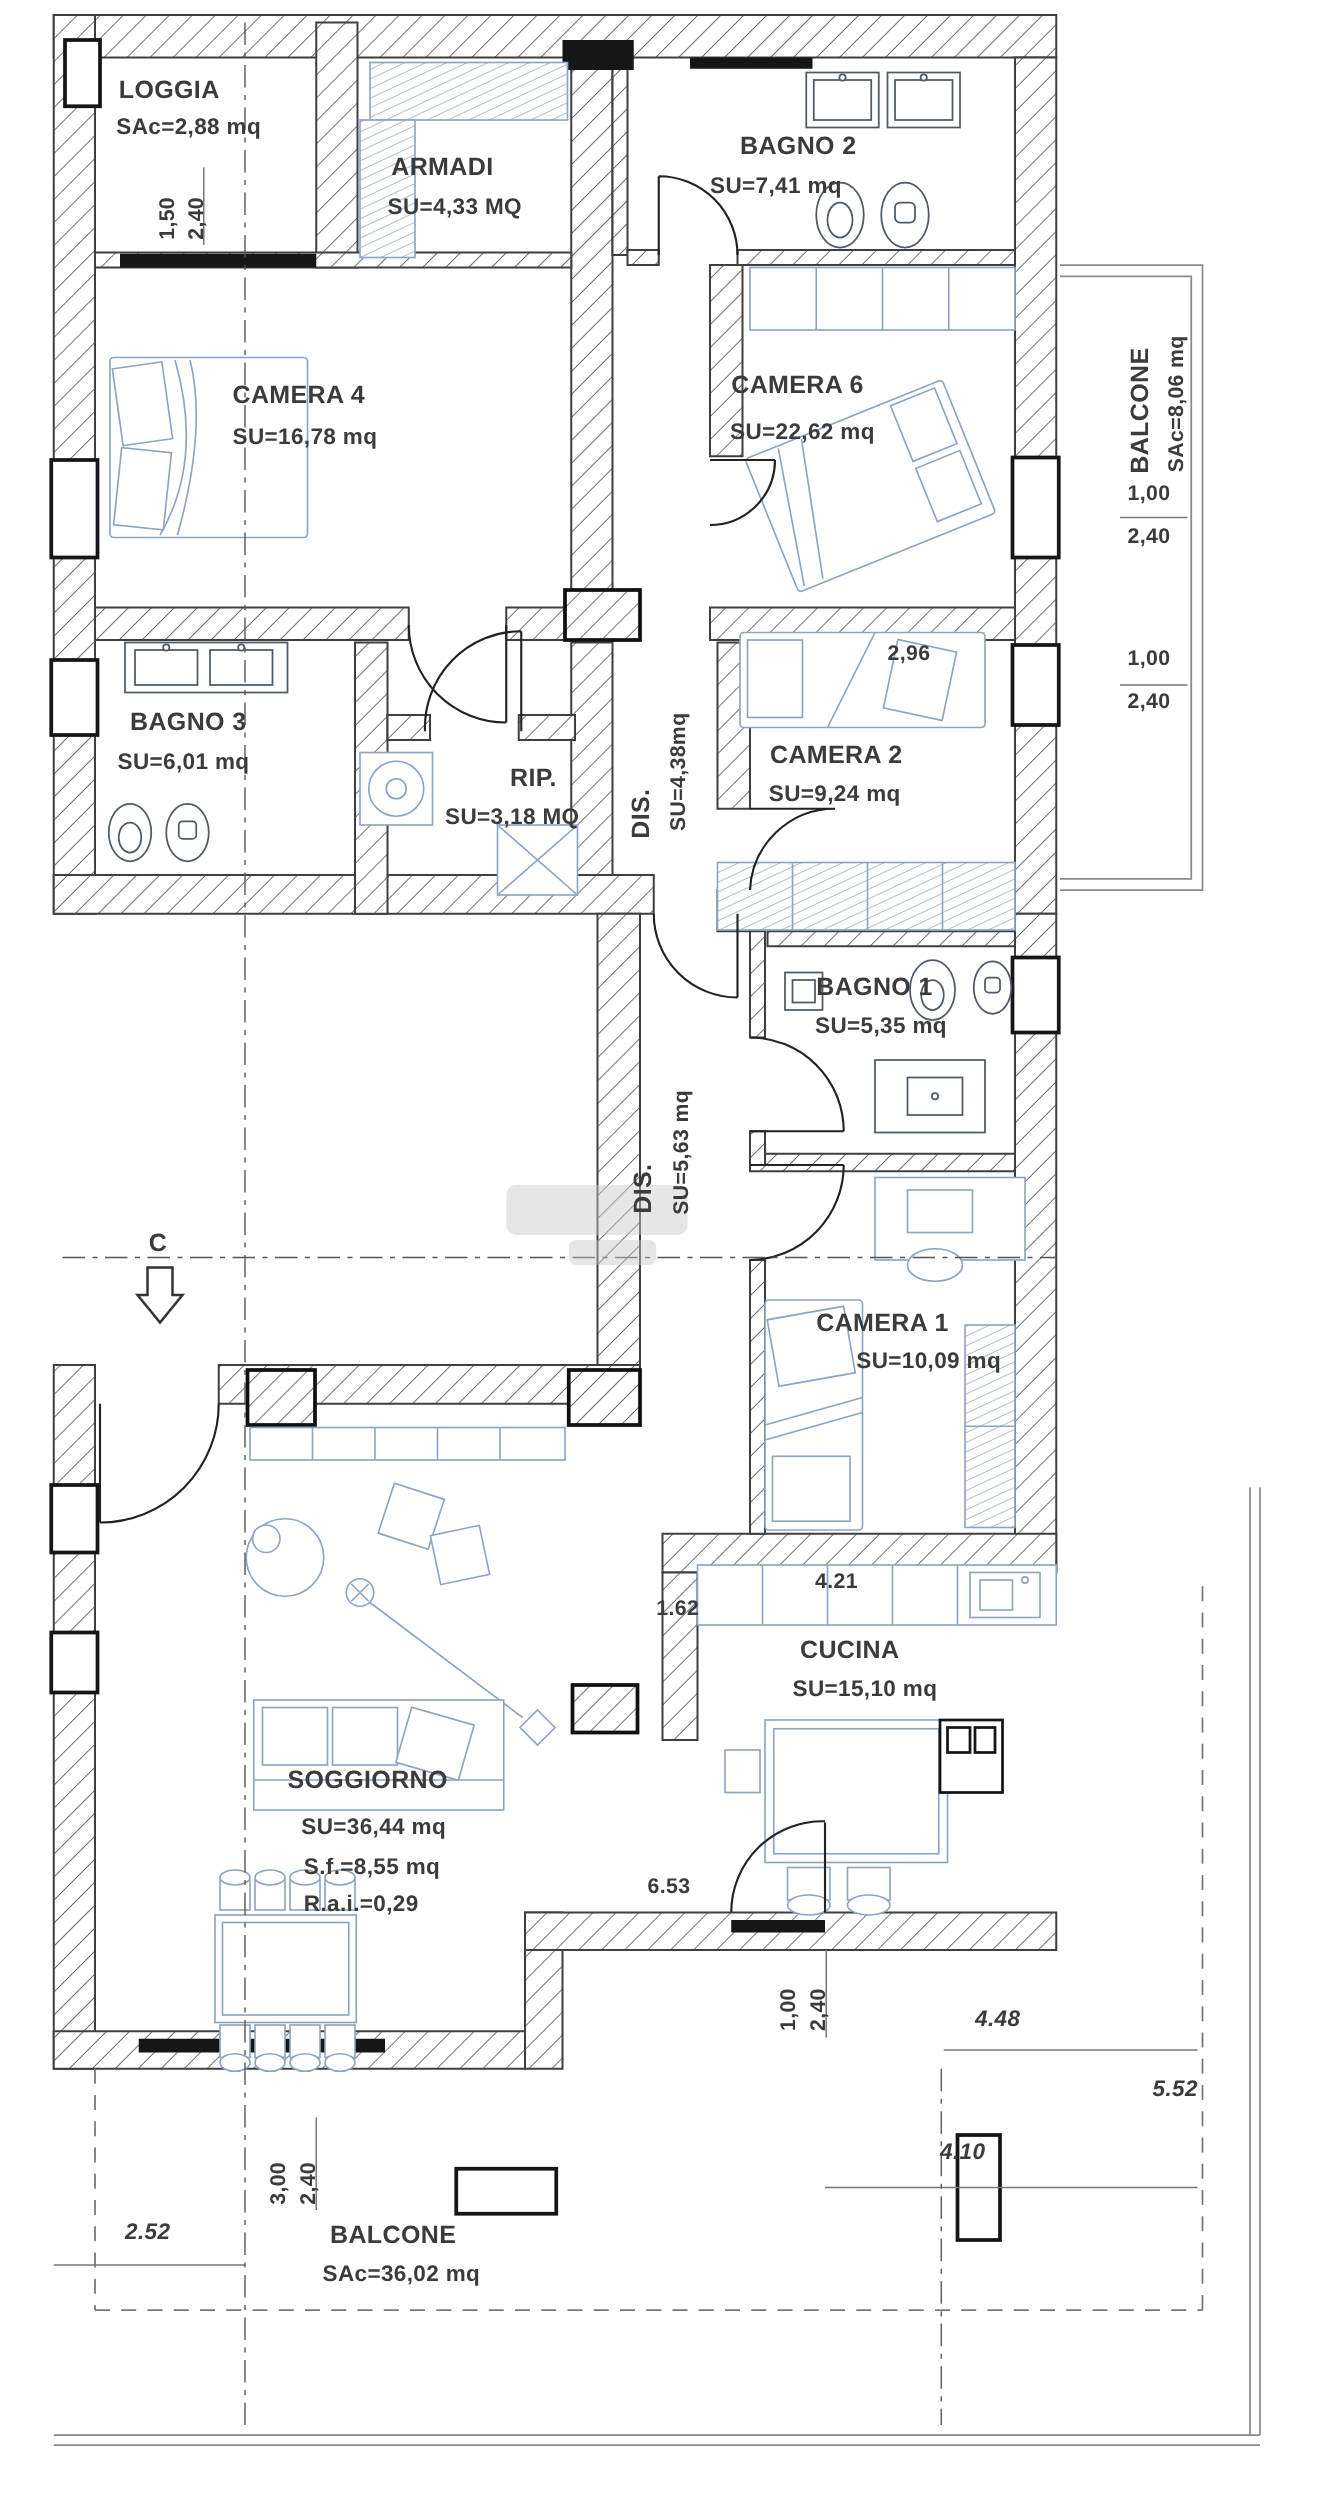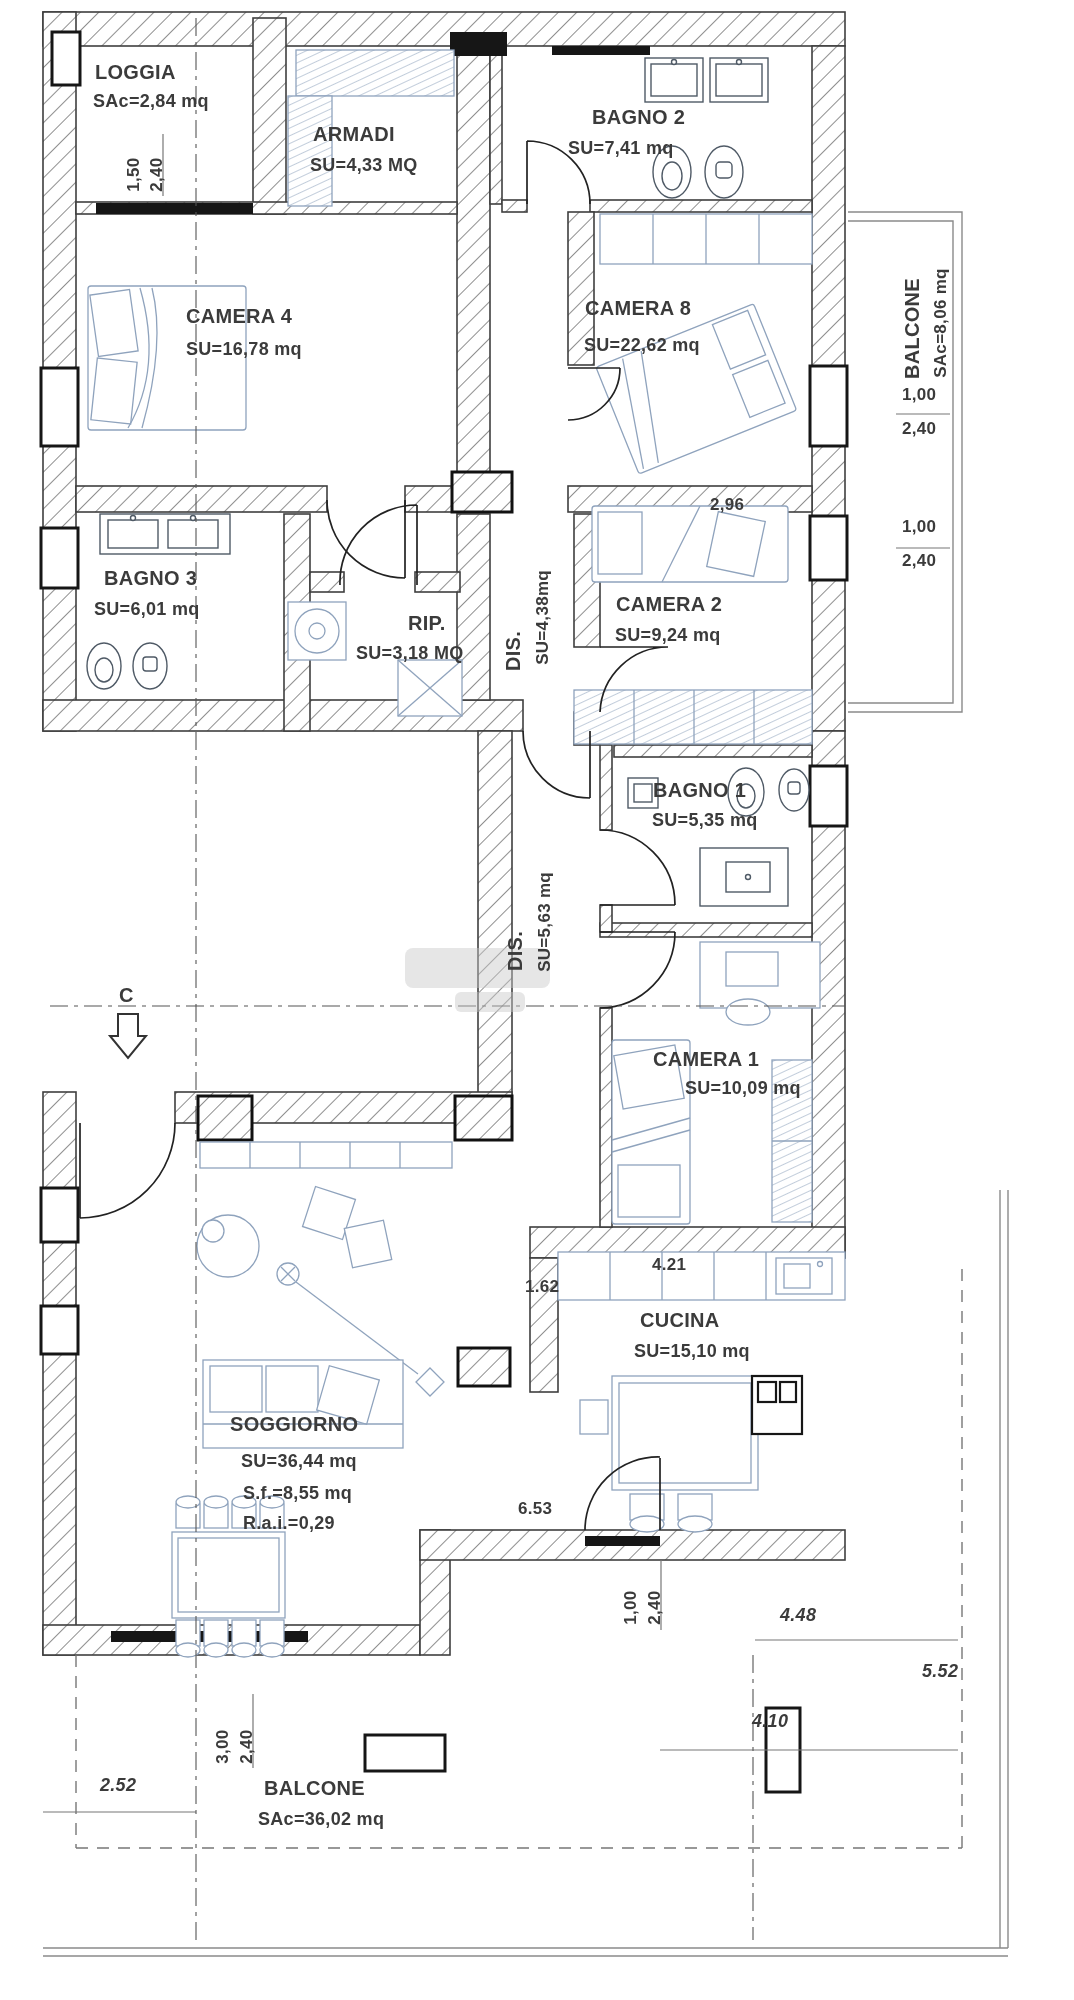--- a/index.html
+++ b/index.html
@@ -357,45 +357,45 @@
     <polygon points="118,1014 138,1014 138,1036 146,1036 128,1058 110,1036 118,1036"></polygon>
   </g>
 
   <g fill="#c9c9c9" opacity="0.45">
     <rect x="405" y="948" width="145" height="40" rx="8"></rect>
     <rect x="455" y="992" width="70" height="20" rx="6"></rect>
   </g>
 </svg>
 
   <div class="lbl name" style="left:95px;top:62px">LOGGIA</div>
-  <div class="lbl area" style="left:93px;top:92px">SAc=2,84 mq</div>
+  <div class="lbl area" style="left:93px;top:92px">SAc=2,88 mq</div>
   <div class="lbl dim v" style="left:143px;top:174px">1,50</div>
   <div class="lbl dim v" style="left:166px;top:174px">2,40</div>
 
   <div class="lbl name" style="left:313px;top:124px">ARMADI</div>
   <div class="lbl area" style="left:310px;top:156px">SU=4,33 MQ</div>
 
   <div class="lbl name" style="left:592px;top:107px">BAGNO 2</div>
   <div class="lbl area" style="left:568px;top:139px">SU=7,41 mq</div>
 
   <div class="lbl name" style="left:186px;top:306px">CAMERA 4</div>
   <div class="lbl area" style="left:186px;top:340px">SU=16,78 mq</div>
 
-  <div class="lbl name" style="left:585px;top:298px">CAMERA 8</div>
+  <div class="lbl name" style="left:585px;top:298px">CAMERA 6</div>
   <div class="lbl area" style="left:584px;top:336px">SU=22,62 mq</div>
 
   <div class="lbl name v" style="left:923px;top:358px">BALCONE</div>
   <div class="lbl dim v" style="left:950px;top:360px">SAc=8,06 mq</div>
 
   <div class="lbl dim" style="left:902px;top:386px">1,00</div>
   <div class="lbl dim" style="left:902px;top:420px">2,40</div>
   <div class="lbl dim" style="left:902px;top:518px">1,00</div>
   <div class="lbl dim" style="left:902px;top:552px">2,40</div>
 
-  <div class="lbl dim" style="left:710px;top:496px">2,96</div>
+  <div class="lbl dim" style="left:710px;top:514px">2,96</div>
 
   <div class="lbl name" style="left:104px;top:568px">BAGNO 3</div>
   <div class="lbl area" style="left:94px;top:600px">SU=6,01 mq</div>
 
   <div class="lbl name" style="left:408px;top:613px">RIP.</div>
   <div class="lbl area" style="left:356px;top:644px">SU=3,18 MQ</div>
 
   <div class="lbl name v" style="left:524px;top:650px">DIS.</div>
   <div class="lbl dim v" style="left:552px;top:647px">SU=4,38mq</div>
 

